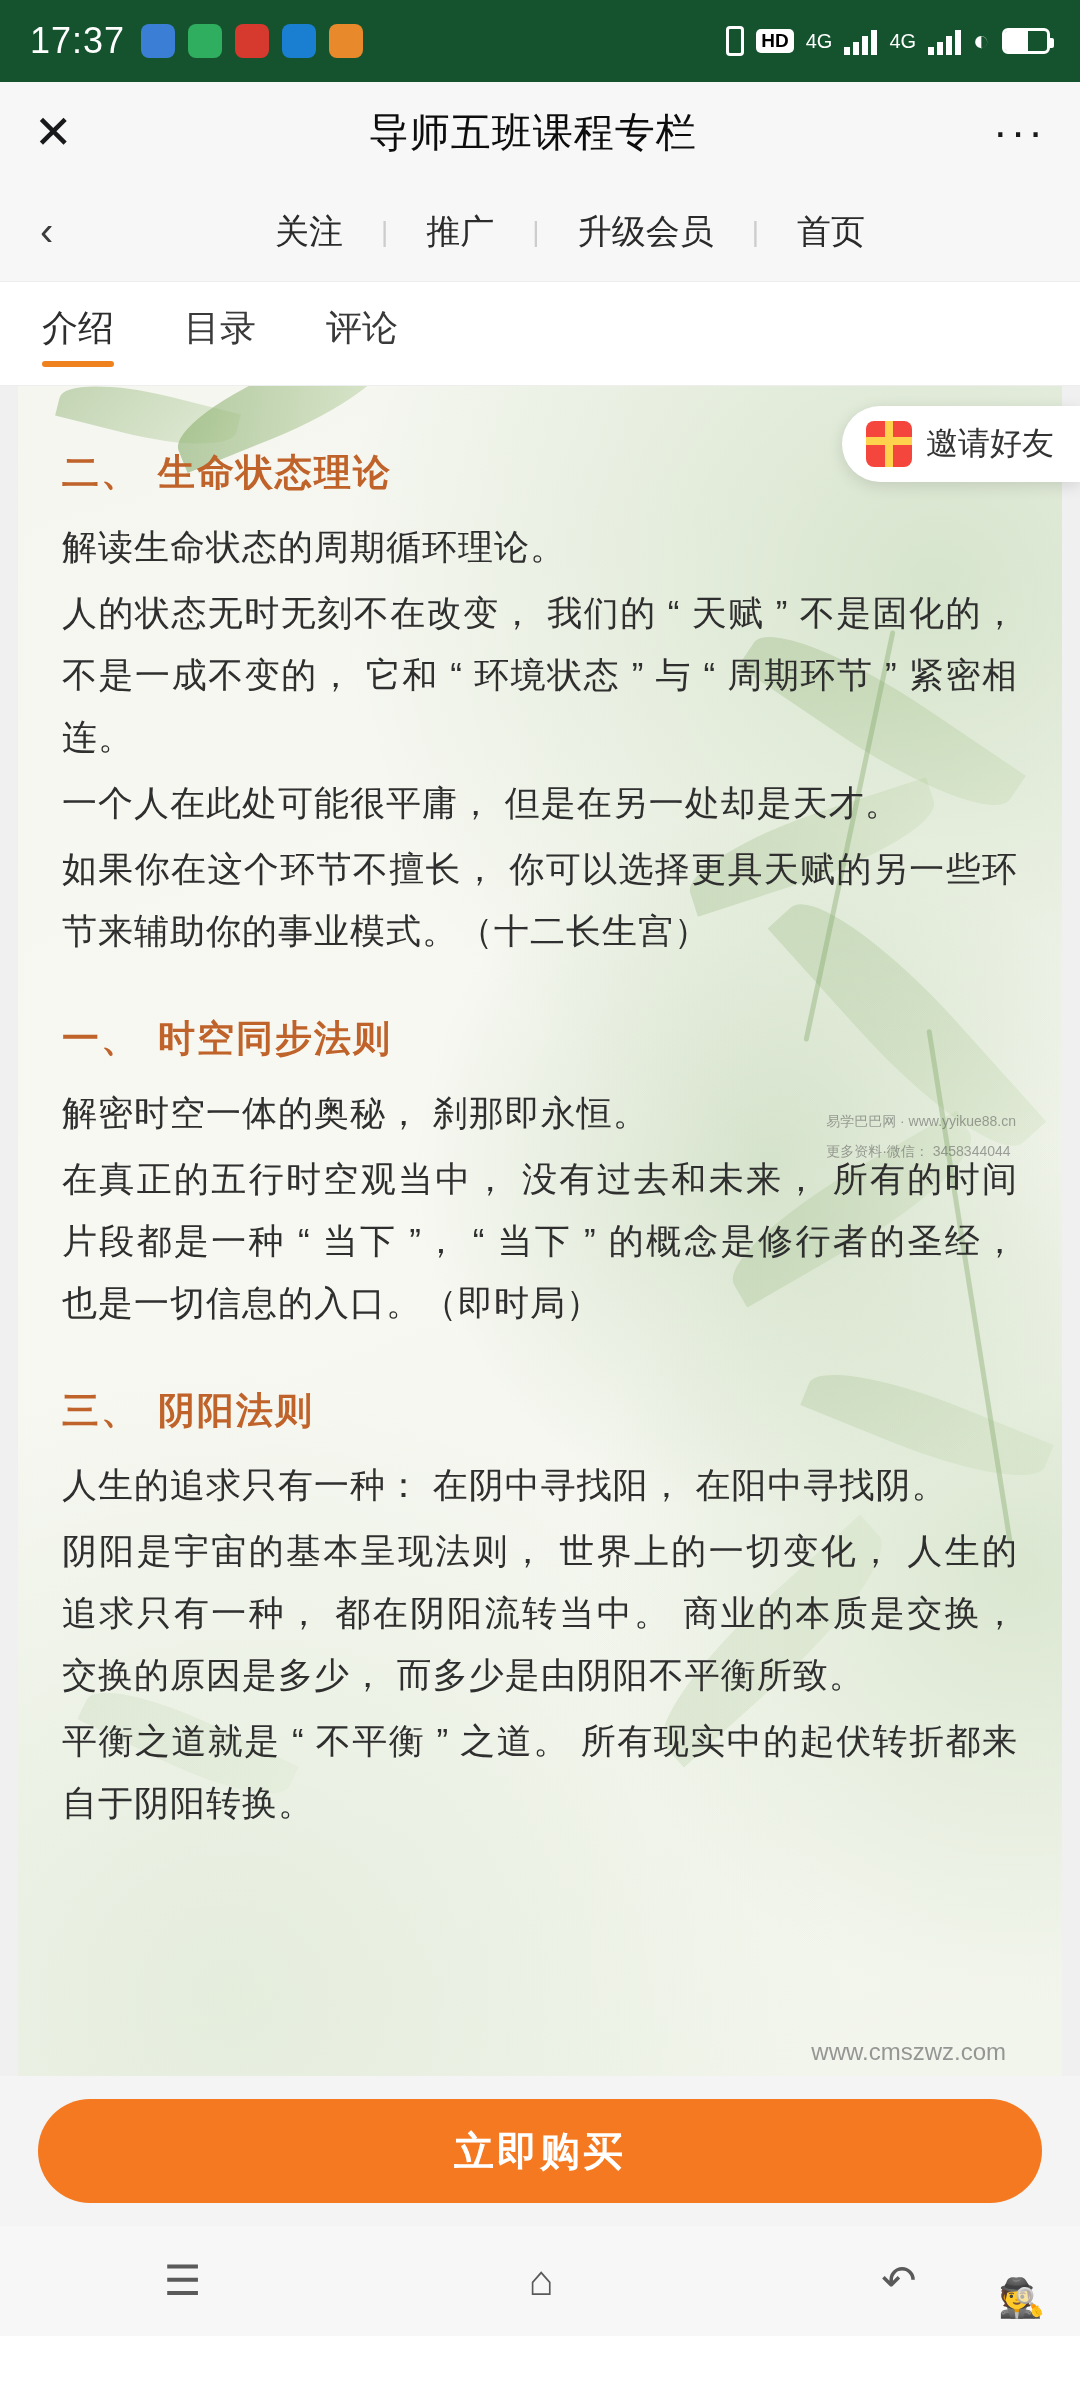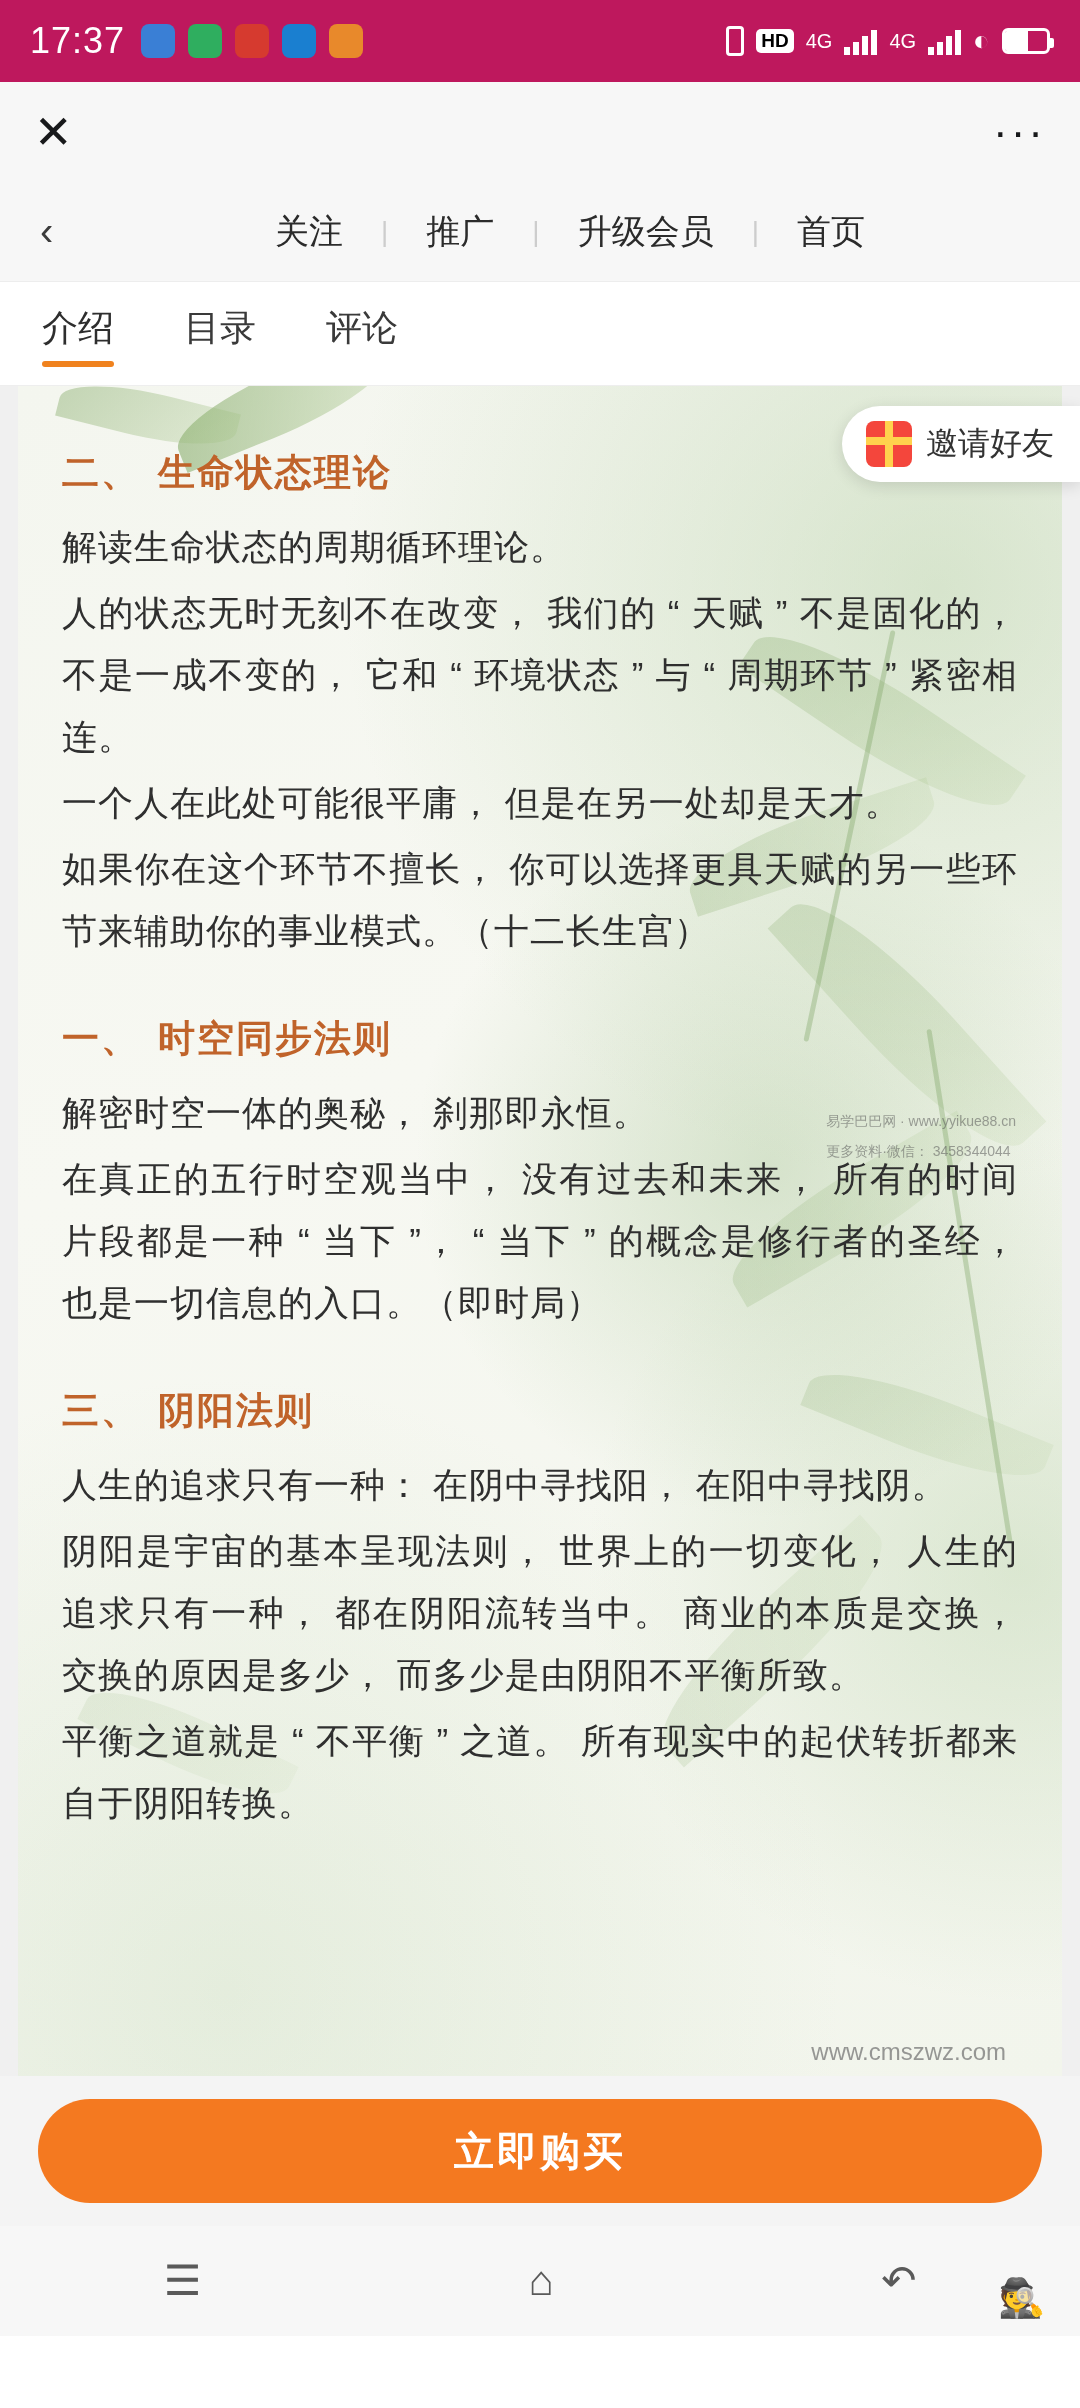--- a/index.html
+++ b/index.html
@@ -7,21 +7,21 @@
     width: 1080px;
     height: 2408px;
     font-family: "Liberation Sans", sans-serif;
     background: #ffffff;
     overflow: hidden;
   }
 
   
   .statusbar {
     height: 82px;
-    background: #be185d;
+    background: #14532d;
     display: flex;
     align-items: center;
     justify-content: space-between;
     padding: 0 30px;
     color: #ffffff;
   }
   .sb-left { display: flex; align-items: center; gap: 16px; }
   .sb-time { font-size: 36px; letter-spacing: 1px; }
   .sb-icons { display: flex; align-items: center; gap: 13px; }
   .mini-ic {
@@ -248,20 +248,21 @@
       </span>
     <span class="wifi">◐</span>
     <span class="batt">
         <span></span>
       </span>
   </div>
 </div>
 
 <div class="wx-nav">
   <div class="wx-close">✕</div>
+  <div class="wx-title">导师五班课程专栏</div>
   <div class="wx-more">···</div>
 </div>
 
 <div class="topbar">
   <div class="back-chev">‹</div>
   <div class="topmenu">
     <a href="#">关注</a>
     <span class="divider">|</span>
     <a href="#">推广</a>
     <span class="divider">|</span>

